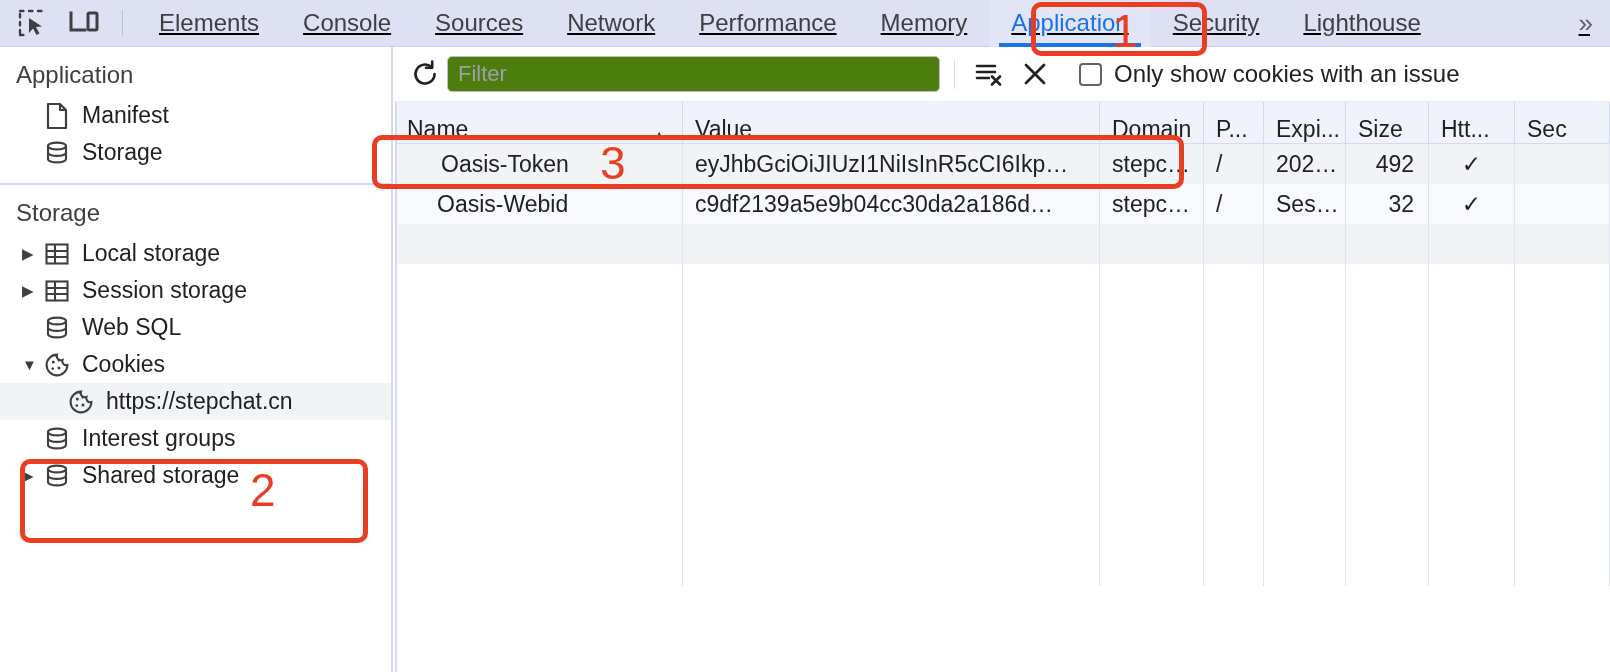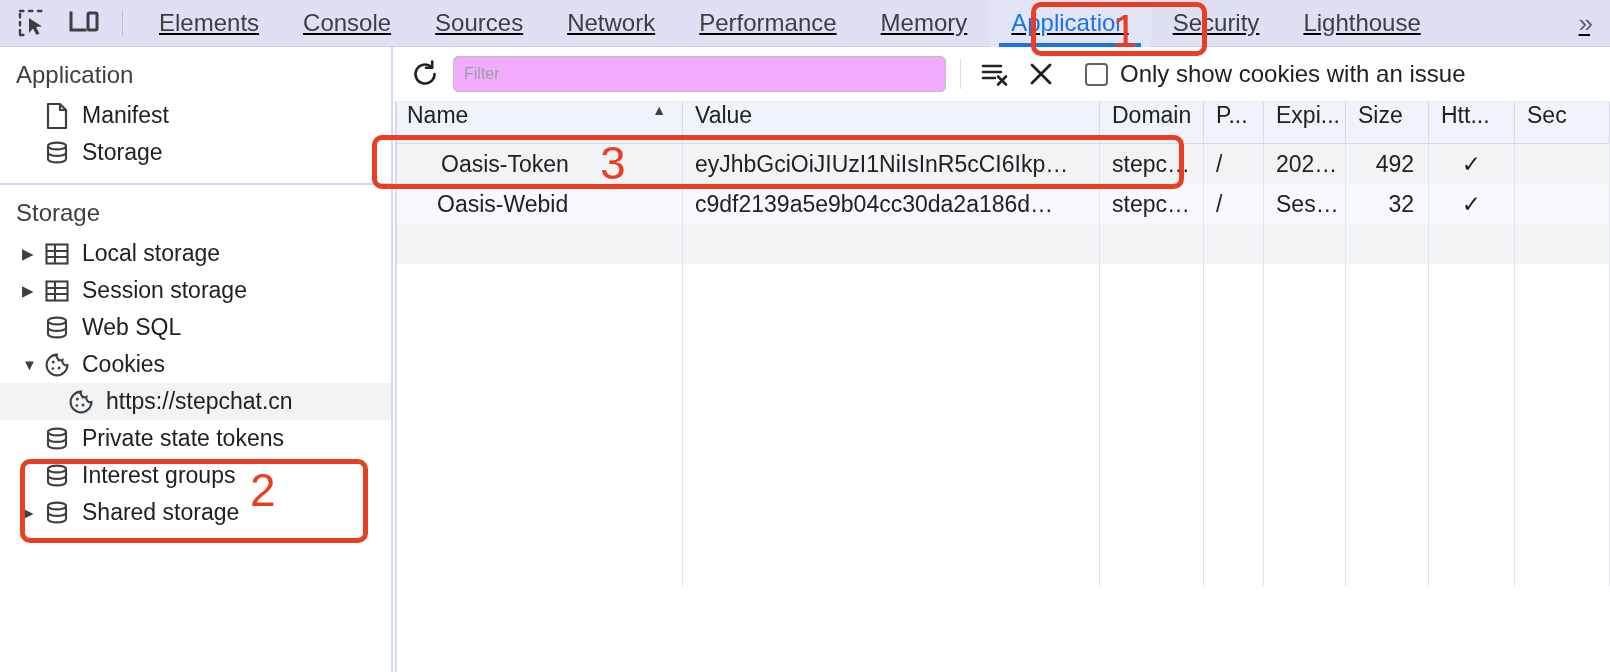--- a/index.html
+++ b/index.html
@@ -85,40 +85,40 @@
     height: 55px; display: flex; align-items: center;
     background: #ffffff; padding-left: 8px;
     border-bottom: 1px solid #e6e9f7;
   }
   .tool-btn {
     width: 44px; height: 44px; display: flex; align-items: center;
     justify-content: center; cursor: pointer;
   }
   .filter-input {
     width: 493px; height: 36px; border: 1px solid #bdc1c6; border-radius: 5px;
-    background: #f0abfc; font-size: 16px; color: #202124; padding: 0 10px;
-    outline: none; margin-left: 6px;
+    background: #4d7c0f; font-size: 22px; color: #202124; padding: 0 10px;
+    outline: none; 
     font-family: "Liberation Sans", sans-serif;
   }
   .filter-input::placeholder { color: #9aa0a6; }
   .tool-div { width: 1px; height: 30px; background: #dadce0; margin: 0 14px; }
   .chk {
     width: 23px; height: 23px; border: 2px solid #5f6368; border-radius: 4px;
     background: #fff; margin-left: 22px; margin-right: 12px; cursor: pointer;
   }
   .chk-label { font-size: 24px; color: #202124; white-space: nowrap; }
 
   
   .tbl { width: 1215px; position: relative; }
   .tbl-head {
     display: flex; height: 42px; background: #f1f3fb;
     border-bottom: 1px solid #d3d9f5;
   }
   .th {
-    display: flex; align-items: flex-start; font-size: 23px; color: #202124;
+    display: flex; align-items: flex-end; font-size: 23px; color: #202124;
     border-right: 1px solid #d3d9f5; padding-left: 12px;
     position: relative; cursor: pointer; overflow: hidden; white-space: nowrap;
   }
   .th .sortarrow {
     position: absolute; right: 16px; font-size: 14px; color: #3c4043;
   }
   .tr { display: flex; height: 40px; }
   .tr.odd { background: #f1f3f4; }
   .tr.even { background: #f8f9fd; }
   .tr.blank { background: #f1f3f4; }
@@ -276,33 +276,20 @@
             <path d="M13 2.6a10.4 10.4 0 1 0 10.4 10.4 4 4 0 0 1-5-5 4.2 4.2 0 0 1-5.4-5.4z" fill="none" stroke="#3c4043" stroke-width="2.1"></path>
             <circle cx="9.3" cy="10" r="1.5" fill="#3c4043"></circle>
             <circle cx="15" cy="16" r="1.5" fill="#3c4043"></circle>
             <circle cx="8.8" cy="16.6" r="1.3" fill="#3c4043"></circle>
             <circle cx="14.6" cy="8.6" r="1.1" fill="#3c4043"></circle>
           </svg>
         </span>
         <span class="slabel">https://stepchat.cn</span>
       </div>
 
-      <div class="side-item">
-        <span class="twisty spacer"></span>
-        <span class="sicon">
-          <svg width="26" height="26" viewBox="0 0 26 26">
-              <g fill="none" stroke="#3c4043" stroke-width="2.1">
-                <ellipse cx="13" cy="6" rx="9" ry="3.4"></ellipse>
-                <path d="M4 6v13c0 1.9 4 3.4 9 3.4s9-1.5 9-3.4V6"></path>
-                <path d="M4 12.5c0 1.9 4 3.4 9 3.4s9-1.5 9-3.4"></path>
-              </g>
-            </svg>
-        </span>
-        <span class="slabel">Private state tokens</span>
-      </div>
 
       <div class="side-item">
         <span class="twisty spacer"></span>
         <span class="sicon">
           <svg width="26" height="26" viewBox="0 0 26 26">
               <g fill="none" stroke="#3c4043" stroke-width="2.1">
                 <ellipse cx="13" cy="6" rx="9" ry="3.4"></ellipse>
                 <path d="M4 6v13c0 1.9 4 3.4 9 3.4s9-1.5 9-3.4V6"></path>
                 <path d="M4 12.5c0 1.9 4 3.4 9 3.4s9-1.5 9-3.4"></path>
               </g>

